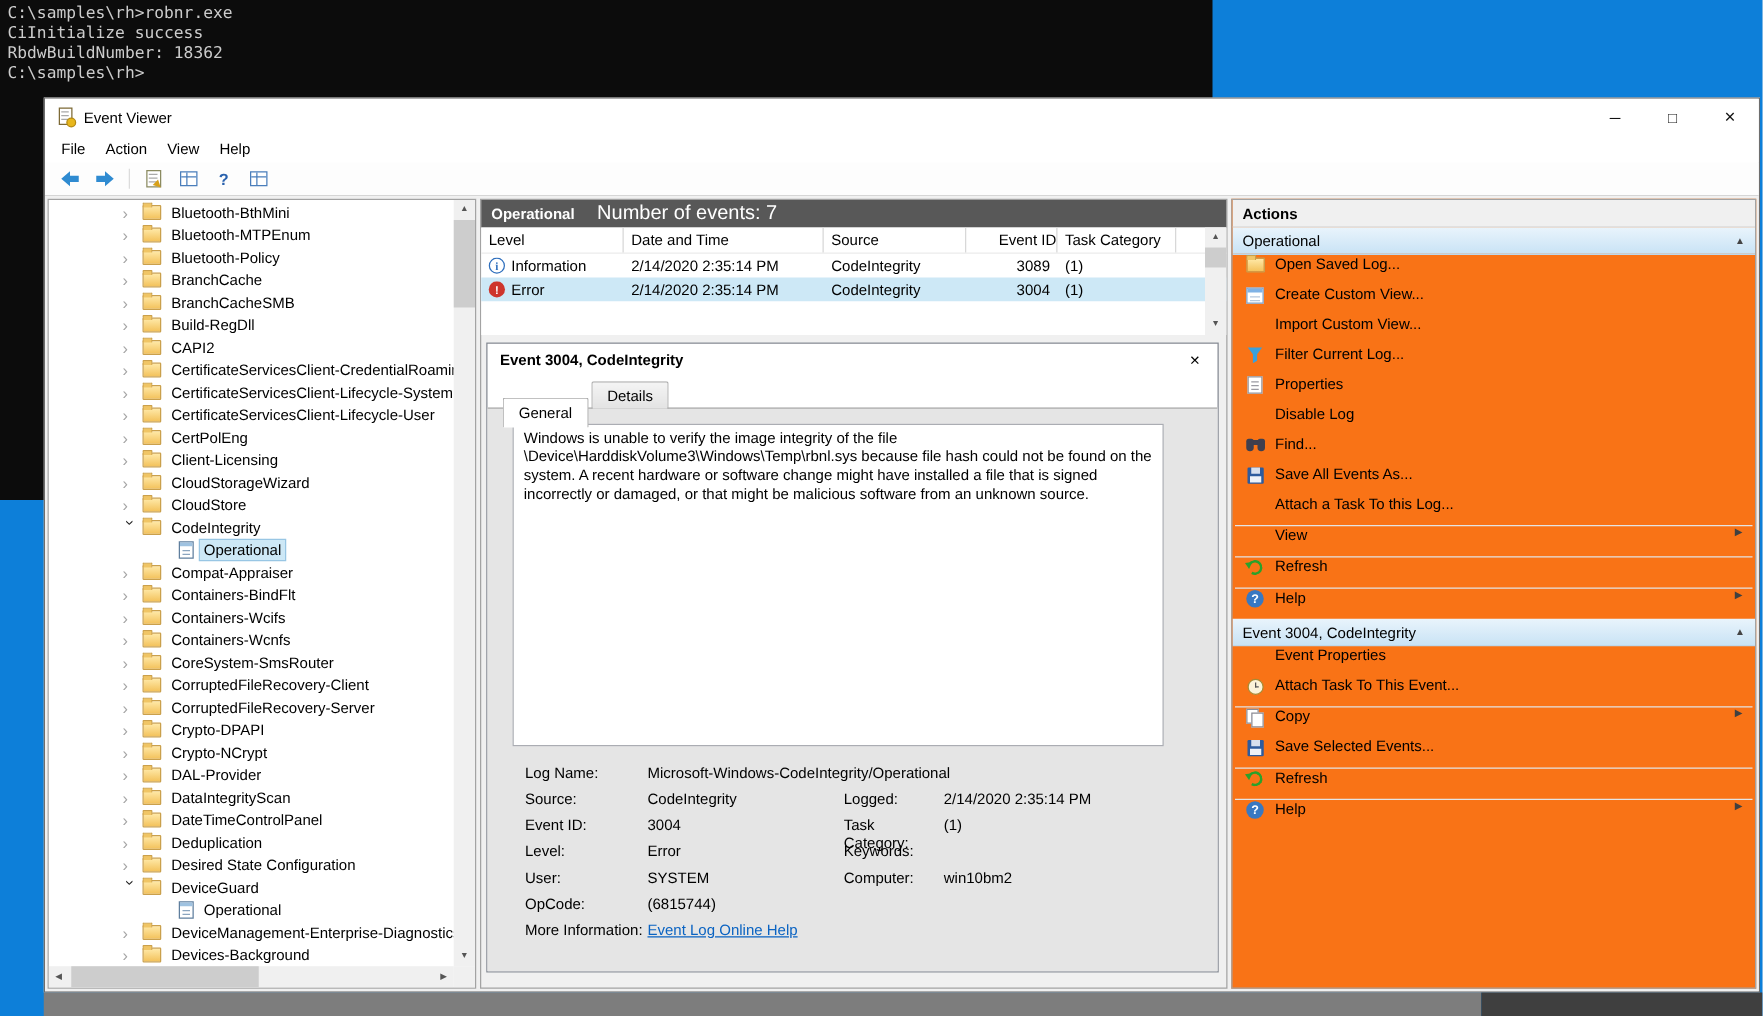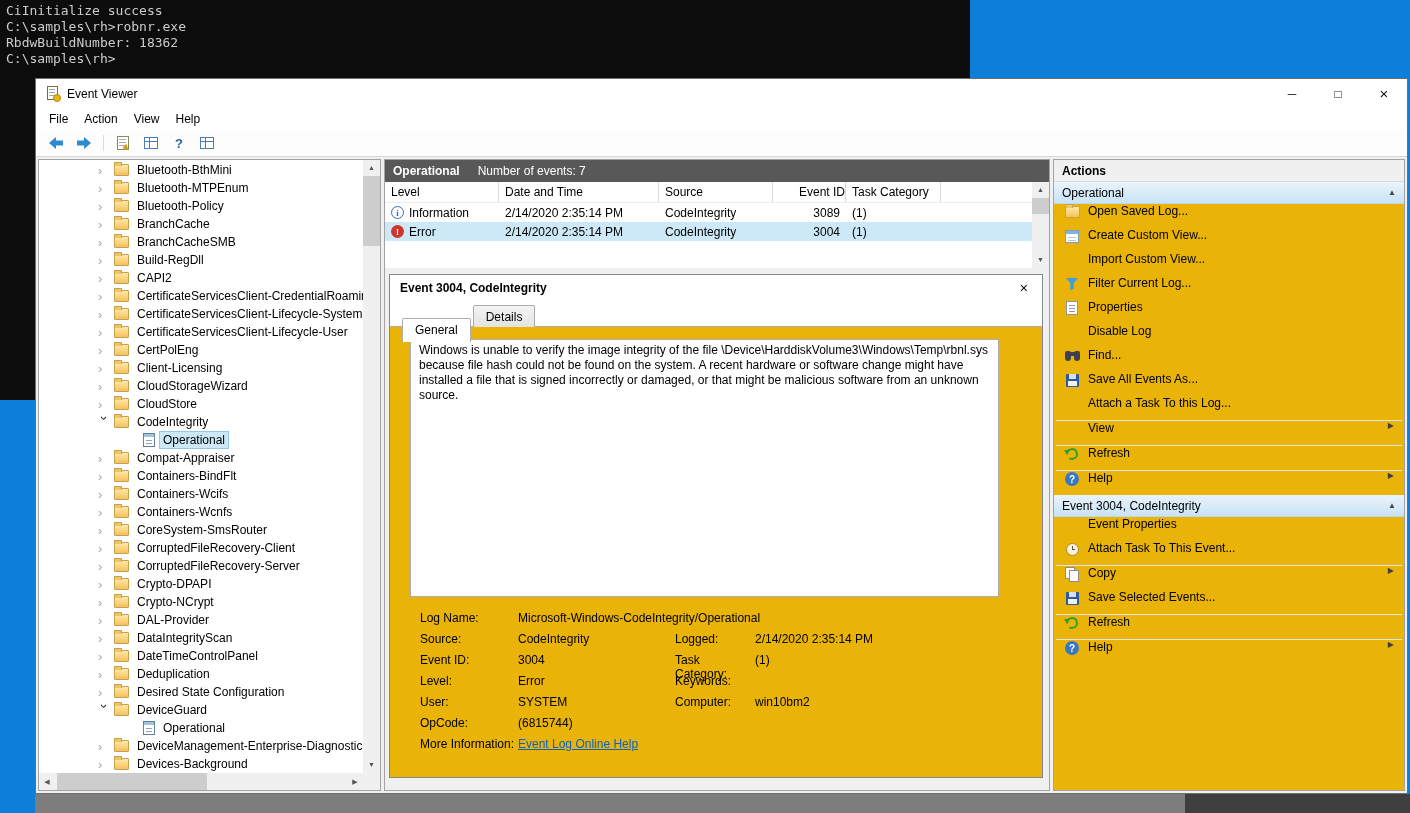--- a/index.html
+++ b/index.html
@@ -59,21 +59,21 @@
   .hscroll { position:absolute; left:0; right:17px; bottom:0; height:17px; background:#f0f0f0; display:flex; align-items:center; }
   .hscroll .sarrow { width:16px; height:17px; line-height:17px; }
   .hscroll .sarrow.push { margin-left:auto; margin-top:0; }
   .hthumb { height:17px; width:150px; background:#cdcdcd; margin-left:2px; flex:none; }
   .scorner { position:absolute; right:0; bottom:0; width:17px; height:17px; background:#f0f0f0; }
 
   
   .center-pane { flex:1; min-width:0; border:1px solid #a3a3a3; background:#f0f0f0; display:flex; flex-direction:column; }
   .result-header { height:22px; flex:none; background:#585858; color:#fff; display:flex; align-items:center; padding-left:8px; }
   .rh-title { font-size:12px; font-weight:bold; }
-  .rh-count { font-size:12px; margin-left:18px; }
+  .rh-count { font-size:16px; margin-left:18px; }
   .list-area { height:86px; flex:none; background:#fff; position:relative; }
   .cols { display:flex; height:21px; border-bottom:1px solid #ececec; }
   .col { font-size:12px; padding:3px 6px 0; border-right:1px solid #d8d8d8; overflow:hidden; white-space:nowrap; }
   .c1 { width:114px; flex:none; }
   .c2 { width:160px; flex:none; }
   .c3 { width:114px; flex:none; }
   .c4 { width:73px; flex:none; text-align:right; padding-right:0; }
   .c5 { width:95px; flex:none; }
   .cfill { flex:1; border-right:none; }
   .lrow { display:flex; height:19px; align-items:center; }
@@ -84,32 +84,32 @@
   .i-error { width:13px; height:13px; flex:none; border-radius:50%; background:#ce352c; color:#fff; font-size:9px; font-weight:bold; display:flex; align-items:center; justify-content:center; }
 
   
   .preview { flex:1; min-height:0; margin:6px 6px 12px 4px; border:1px solid #828790; background:#fff; display:flex; flex-direction:column; }
   .pv-header { height:26px; flex:none; display:flex; align-items:center; padding:0 10px; }
   .pv-title { font-size:12px; font-weight:bold; }
   .pv-close { margin-left:auto; font-size:14px; padding:0 4px; }
   .tabs { flex:none; display:flex; align-items:flex-end; padding-left:12px; height:25px; }
   .tab { font-size:12px; padding:4px 12px 3px; border:1px solid #acacac; border-bottom:none; background:linear-gradient(#f4f4f4,#e3e3e3); margin-right:2px; border-radius:2px 2px 0 0; position:relative; top:1px; }
   .tab.active { background:#fff; padding-bottom:5px; top:16px; z-index:2; }
-  .tab-content { flex:1; border-top:1px solid #acacac; background:#eab308; overflow:hidden; }
+  .tab-content { flex:1; border-top:1px solid #acacac; background:#e5e5e5; overflow:hidden; }
   .desc-box { margin:12px 43px 0 20px; height:258px; border:1px solid #abadb3; background:#fff; padding:3px 8px; font-size:12px; line-height:15px; overflow:hidden; }
   .fields { margin:14px 20px 0 30px; }
   .frow { display:flex; height:21px; font-size:12px; }
   .fl { width:98px; flex:none; }
   .fv { white-space:nowrap; }
   .fv.fixed { width:157px; flex:none; }
   .fl2 { width:80px; flex:none; }
   .fv.link { color:#0a63c2; text-decoration:underline; }
 
   
-  .actions-pane { width:352px; flex:none; background:#eab308; border:1px solid #a3a3a3; overflow:hidden; }
+  .actions-pane { width:420px; flex:none; background:#f97316; border:1px solid #a3a3a3; overflow:hidden; }
   .actions-title { height:22px; background:#f0f0f0; border-bottom:1px solid #dadada; font-size:12px; font-weight:bold; padding:4px 8px 0; }
   .a-sec { height:22px; display:flex; align-items:center; padding:0 8px; font-size:12px; background:linear-gradient(#e9f4fc,#c9e3f5); border-bottom:1px solid #bdd8ec; }
   .a-collapse { margin-left:auto; font-size:8px; color:#444; }
   .action-item { height:24px; display:flex; padding-left:10px; }
   .aicon { width:16px; height:16px; margin-right:8px; flex:none; display:flex; align-items:center; justify-content:center; }
   .albl { font-size:12px; white-space:nowrap; }
   .a-sub { margin-left:auto; margin-right:10px; font-size:8px; color:#404040; }
   .a-sep { height:1px; background:#e4e4e4; margin:0 2px; }
 
   
@@ -143,22 +143,22 @@
 
   
   .taskbar { position:absolute; left:35px; right:0; bottom:0; height:19px; display:flex; }
   .tb-l { width:1150px; background:#7d7d7d; }
   .tb-r { flex:1; background:#3f3f3f; }
 </style>
 </head>
 <body>
 
 <div class="cmd">
+  <div class="cmd-line">C:\samples\rh&gt;robnr.exe</div>
   <div class="cmd-line">CiInitialize success</div>
-  <div class="cmd-line">C:\samples\rh&gt;robnr.exe</div>
   <div class="cmd-line">RbdwBuildNumber: 18362</div>
   <div class="cmd-line">C:\samples\rh&gt;</div>
 </div>
 
 <div class="win">
   <div class="titlebar">
     <span class="app-icon">
         <span class="ai-page"></span>
         <span class="ai-seal"></span>
       </span>

